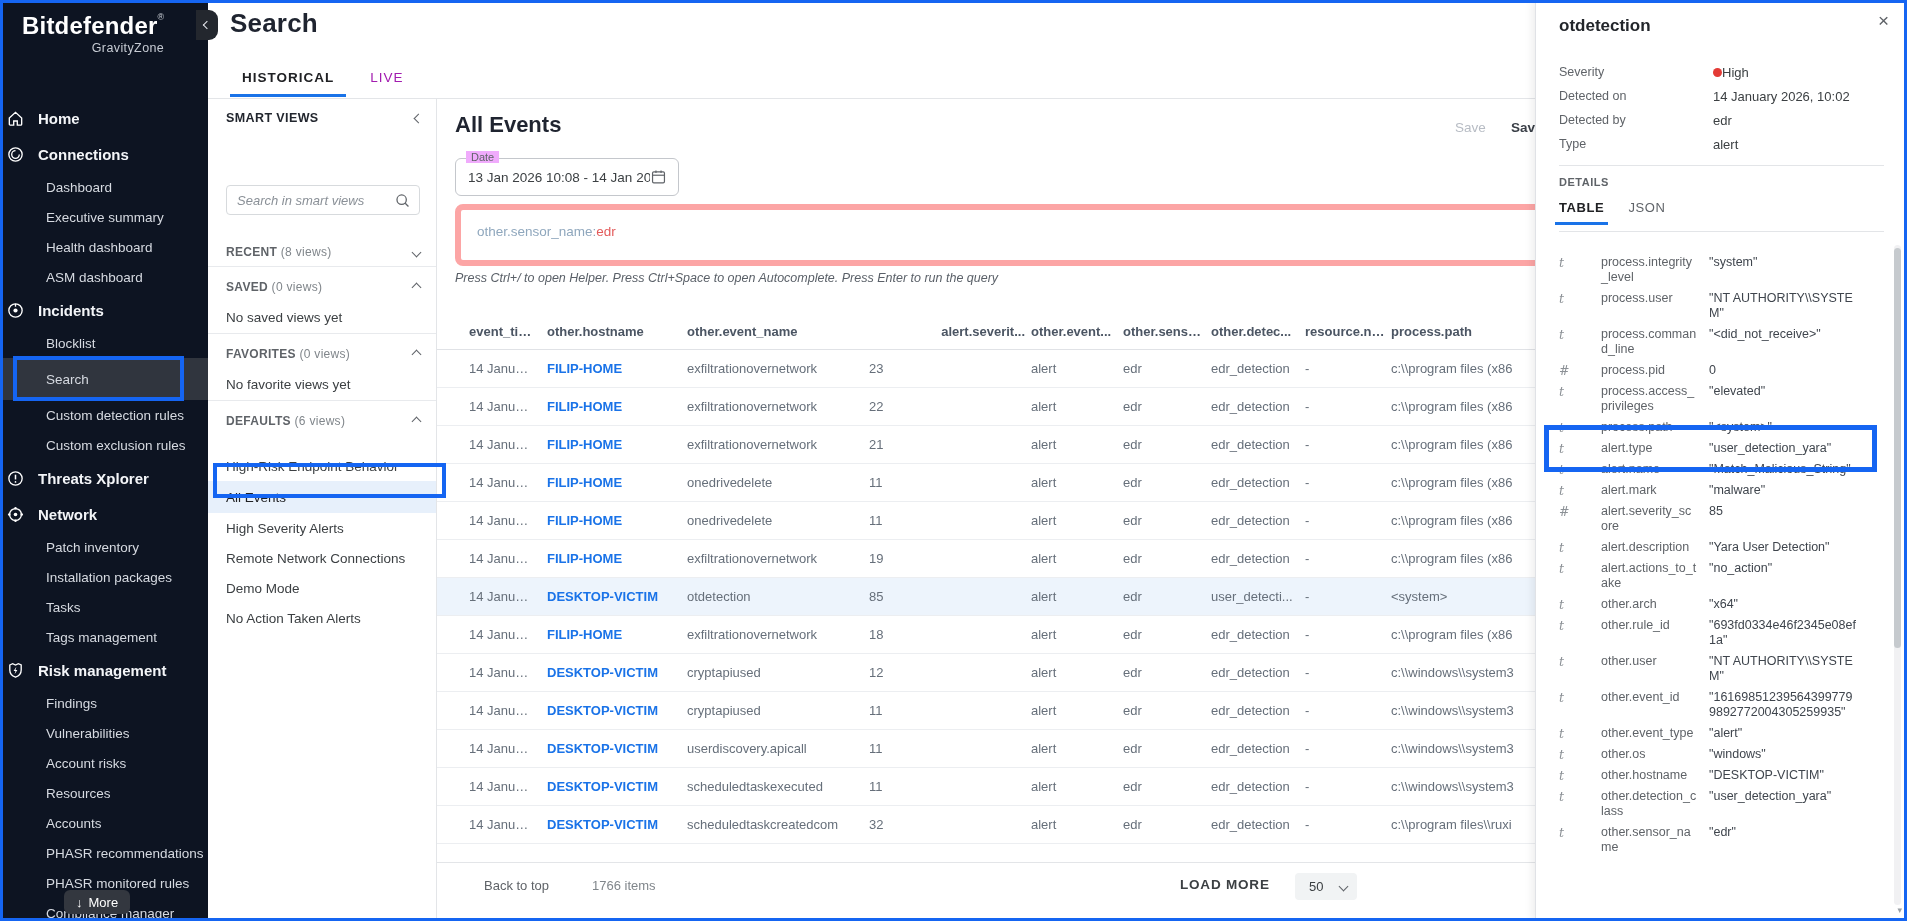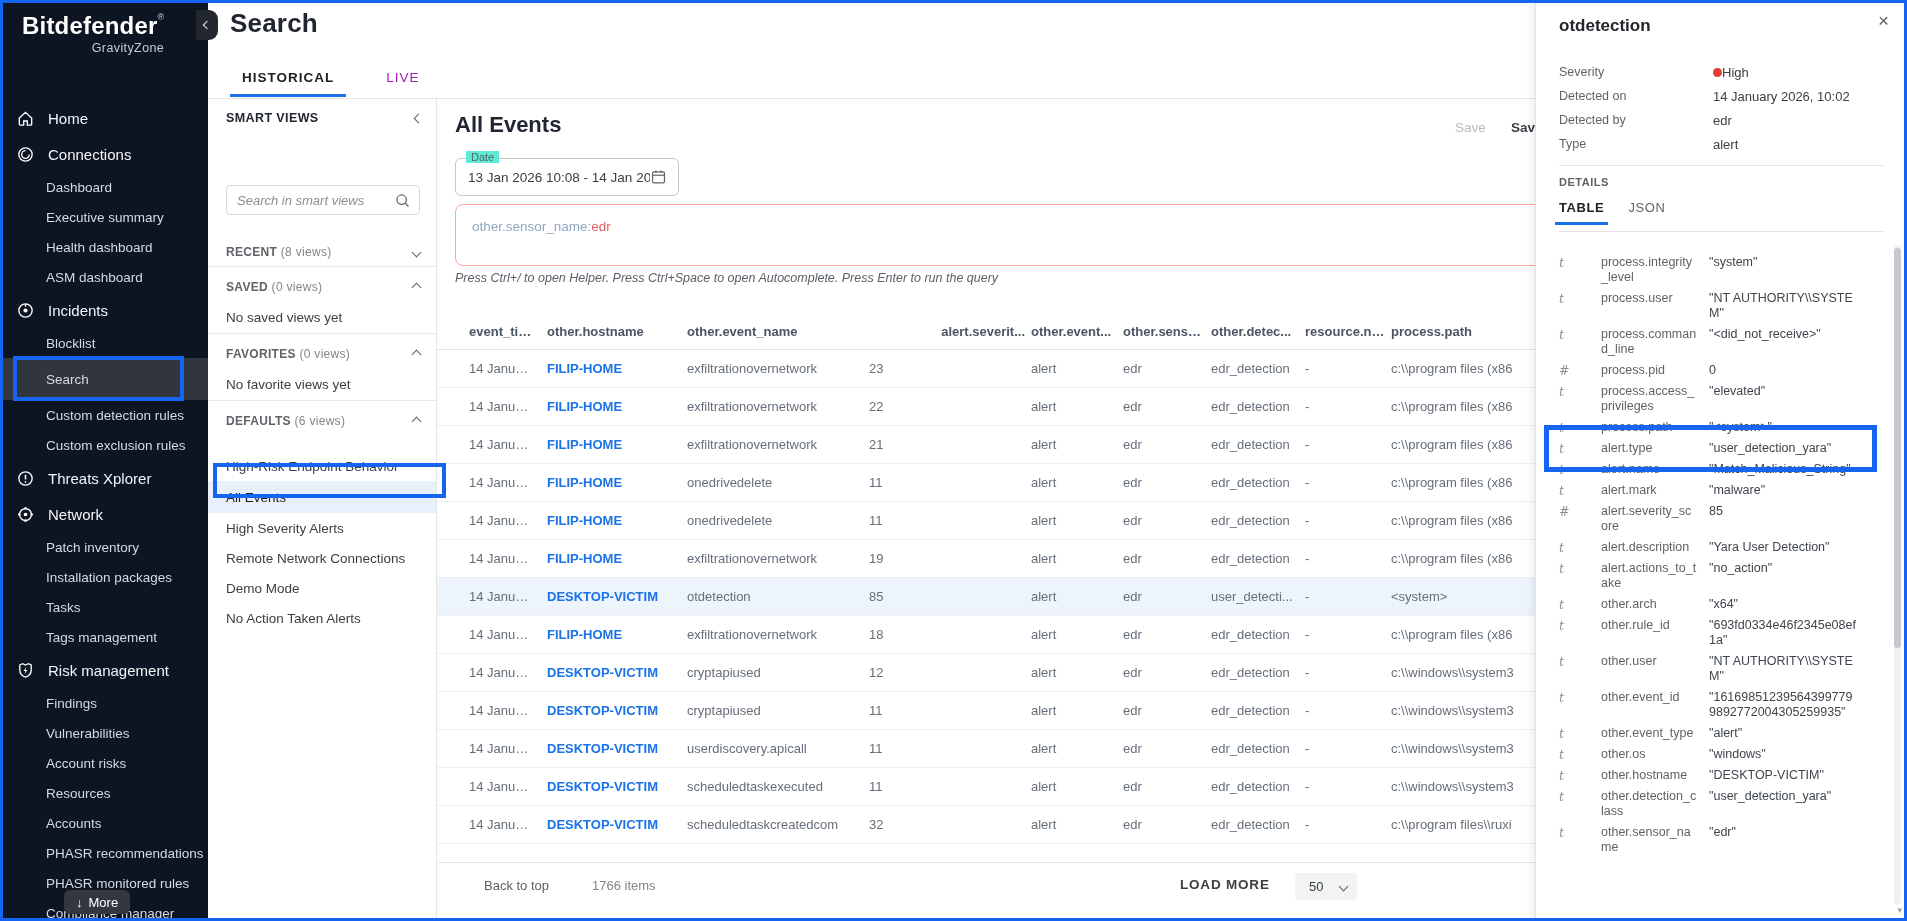--- a/index.html
+++ b/index.html
@@ -15,39 +15,39 @@
   #ann-allevents { left:213px; top:463px; width:233px; height:35px; }
 
   
   #sidebar { position:absolute; left:0; top:0; width:208px; height:921px; background:#0d1422; color:#e8ebf0; z-index:5; }
   .brand { position:absolute; left:22px; top:12px; }
   .brand-name { font-size:24px; font-weight:700; color:#fff; letter-spacing:.2px; }
   .brand-reg { font-size:9px; vertical-align:top; color:#cfd4db; }
   .brand-sub { display:block; text-align:right; font-size:12.5px; color:#c7ccd4; margin-top:1px; letter-spacing:.4px; }
   .side-nav { position:absolute; top:100px; left:0; right:0; }
   .side-item { display:flex; align-items:center; cursor:pointer; }
-  .side-item.top { height:36px; padding-left:16px; gap:13px; font-size:15px; font-weight:400; color:#f3f5f8; }
+  .side-item.top { height:36px; padding-left:6px; gap:13px; font-size:15px; font-weight:700; color:#f3f5f8; }
   .side-item.sub { height:30px; padding-left:46px; font-size:13.5px; color:#d6dae1; }
   .side-item.active { height:42px; background:#30353e; }
   .side-icon { width:19px; height:19px; display:inline-flex; flex:0 0 19px; }
   .side-icon svg { width:100%; height:100%; }
   .sidebar-collapse { position:absolute; left:196px; top:10px; width:22px; height:30px; background:#23272e; border-radius:0 9px 9px 0; z-index:8; display:flex; align-items:center; justify-content:center; cursor:pointer; }
   .more-btn { position:absolute; left:64px; top:890px; height:24px; padding:0 12px; background:#33373f; border-radius:6px; color:#fff; font-size:13px; display:flex; align-items:center; gap:6px; z-index:7; cursor:pointer; }
 
   
   .chev { display:inline-block; width:7px; height:7px; border-right:1.6px solid #5f6368; border-bottom:1.6px solid #5f6368; }
   .chev.down { transform:rotate(45deg); }
   .chev.up { transform:rotate(-135deg); }
   .chev.left { transform:rotate(135deg); }
   .chev.white { border-color:#e8ebf0; width:6px; height:6px; }
 
   
   #main-header { position:absolute; left:208px; top:0; width:1327px; height:99px; background:#fff; }
   .page-title { position:absolute; left:22px; top:8px; font-size:26px; font-weight:600; color:#1f2430; letter-spacing:.2px; }
-  .tabs { position:absolute; left:22px; top:62px; display:flex; gap:28px; }
+  .tabs { position:absolute; left:22px; top:62px; display:flex; gap:12px; }
   .tab { font-size:13.5px; letter-spacing:1px; color:#a21caf; padding:8px 12px 12px 12px; cursor:pointer; position:relative; }
   .tab.active { color:#202124; font-weight:600; }
   .tab.active::after { content:""; position:absolute; left:0; right:0; bottom:0; height:3px; background:#1a73e8; }
   .header-rule { position:absolute; left:0; right:0; top:98px; border-bottom:1px solid #e3e5e8; }
 
   
   #smartviews { position:absolute; left:208px; top:99px; width:229px; height:822px; background:#fff; border-right:1px solid #e3e5e8; }
   .sv-header { position:absolute; left:18px; right:14px; top:12px; display:flex; align-items:center; justify-content:space-between; }
   .sv-title { font-size:12.5px; font-weight:700; color:#22262e; letter-spacing:.4px; }
   .sv-search { position:absolute; left:18px; top:86px; width:194px; height:30px; border:1px solid #d7dadd; border-radius:4px; display:flex; align-items:center; padding:0 8px 0 10px; }
@@ -63,24 +63,24 @@
   .sv-item { height:30px; display:flex; align-items:center; padding:0 18px; font-size:13.5px; color:#3c4043; cursor:pointer; }
   .sv-item.active { height:32px; background:#e7f0fb; color:#202124; }
 
   
   #events { position:absolute; left:437px; top:99px; width:1098px; height:822px; background:#fff; }
   .events-title { position:absolute; left:18px; top:13px; font-size:22px; font-weight:600; color:#1f2430; }
   .save-btn { position:absolute; top:21px; font-size:13.5px; cursor:pointer; }
   .save-btn.disabled { color:#b7bcc4; left:1018px; }
   .save-btn.dark { color:#3a3f47; font-weight:600; left:1074px; }
   .date-field { position:absolute; left:18px; top:59px; width:224px; height:38px; border:1px solid #c4c7cc; border-radius:6px; display:flex; align-items:center; padding:0 10px 0 12px; cursor:pointer; }
-  .date-legend { position:absolute; top:-8px; left:10px; background:#5eead4; padding:0 5px; font-size:11px; color:#5f6368; }
+  .date-legend { position:absolute; top:-8px; left:10px; background:#f0abfc; padding:0 5px; font-size:11px; color:#5f6368; }
   .date-value { flex:1; font-size:13.5px; color:#3c4043; white-space:nowrap; overflow:hidden; }
   .cal-icon { width:18px; height:18px; flex:0 0 18px; }
-  .query-box { position:absolute; left:18px; top:105px; width:1162px; height:62px; border:1px solid #fca5a5; border-radius:8px; padding:14px 16px; font-size:13.5px; cursor:text; }
+  .query-box { position:absolute; left:18px; top:105px; width:1162px; height:62px; border:6px solid #fca5a5; border-radius:8px; padding:14px 16px; font-size:13.5px; cursor:text; }
   .q-field { color:#8fa7bd; }
   .q-value { color:#e35b5b; }
   .helper { position:absolute; left:18px; top:172px; font-size:12.5px; font-style:italic; color:#5a6068; }
 
   .grid-row { display:grid; grid-template-columns:78px 142px 172px 160px 86px 82px 88px 80px 1fr; column-gap:6px; padding-left:18px; align-items:center; }
   .tbl-header { position:absolute; left:0; right:0; top:215px; height:36px; border-bottom:1px solid #e0e2e6; font-size:13px; font-weight:700; color:#4b5563; }
   .tbl-body { position:absolute; left:0; right:0; top:251px; }
   .tbl-row { height:38px; border-bottom:1px solid #eceef1; font-size:13px; color:#666f7a; cursor:pointer; }
   .tbl-row.selected { background:#edf4fc; }
   .cell { white-space:nowrap; overflow:hidden; text-overflow:ellipsis; }

